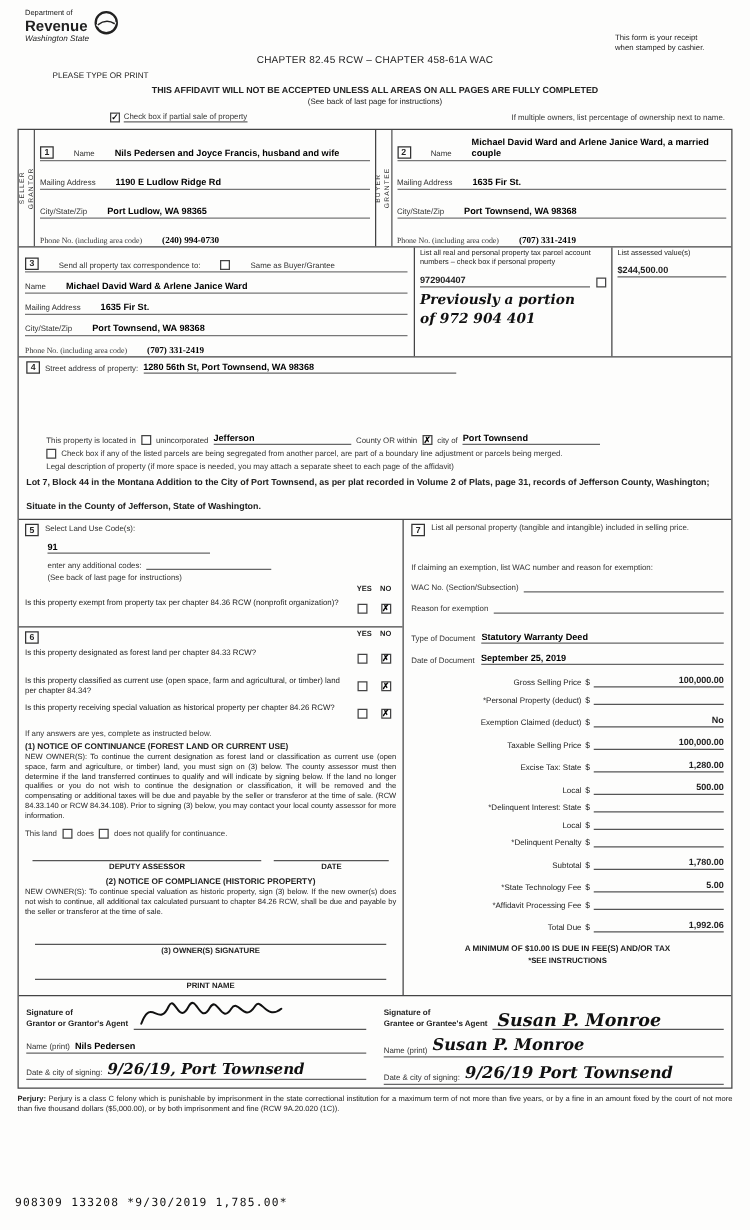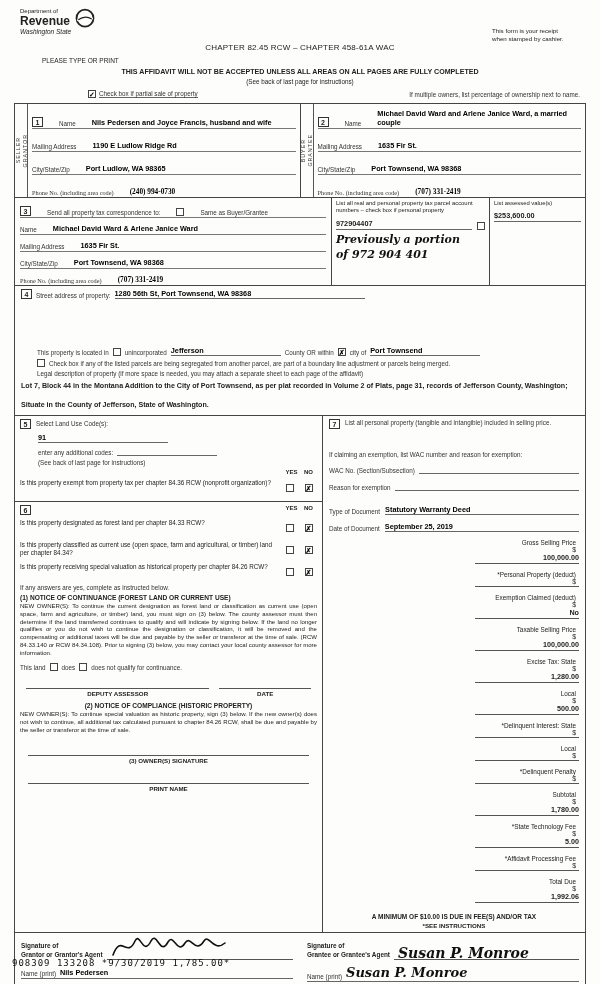--- a/index.html
+++ b/index.html
@@ -73,21 +73,21 @@
   .yn-head span { width: 17px; text-align: center; }
   .body-txt { font-size: 6.05px; line-height: 1.32; text-align: justify; margin-top: 2px; }
   .sec-title { font-size: 6.6px; font-weight: bold; text-align: center; margin-top: 5px; }
   .sigline { border-bottom: 1px solid #555; height: 11px; margin: 0 8px; }
   .under-lbl { font-size: 6.2px; font-weight: bold; text-align: center; margin-top: 1px; }
   .deputy-row { display: flex; gap: 10px; margin-top: 10px; padding: 0 6px; }
   .deputy-row .c1 { flex: 2; }
   .deputy-row .c2 { flex: 1; }
   .deputy-row .line { border-bottom: 1px solid #555; height: 8px; }
   
-  .money-row { display: flex; align-items: flex-end; margin-top: 7px; flex-direction: column; }
+  .money-row { display: flex; align-items: flex-end; margin-top: 7px; }
   .m-lbl { flex: 1; text-align: right; font-size: 6.4px; padding-right: 3px; white-space: nowrap; }
   .m-cur { font-size: 6.8px; padding-right: 3px; }
   .m-val { width: 104px; border-bottom: 1px solid #555; text-align: right; font-size: 7.2px; font-weight: bold; padding-bottom: 1px; }
   
   .sec8 { padding: 3px 6px 2px 6px; }
   .cert-row { display: flex; gap: 6px; align-items: center; }
   .cert { flex: 1; text-align: center; font-size: 7.2px; font-weight: bold; }
   .sig-cols { display: flex; gap: 14px; margin-top: 2px; }
   .sig-col { flex: 1; }
   .sig-row { display: flex; align-items: flex-end; gap: 4px; }
@@ -220,21 +220,21 @@
         <div class="parcel-row">
           <span class="parcel-num">972904407</span>
           <span class="cb"></span>
         </div>
         <div class="hand" style="font-size:11px; margin-top:3px;">Previously a portion</div>
         <div class="hand" style="font-size:11px; margin-top:2px;">of 972 904 401</div>
       </div>
       <div class="sec3-right">
         <div class="tiny">List assessed value(s)</div>
         <div class="parcel-row">
-          <span class="parcel-num">$253,600.00</span>
+          <span class="parcel-num">$244,500.00</span>
         </div>
       </div>
     </div>
 
     <div class="sec4">
       <div class="inline-row">
         <span class="numbox">4</span>
         <span class="lbl">Street address of property:</span>
         <span class="val uline" style="min-width:250px;">1280 56th St, Port Townsend, WA  98368</span>
       </div>

